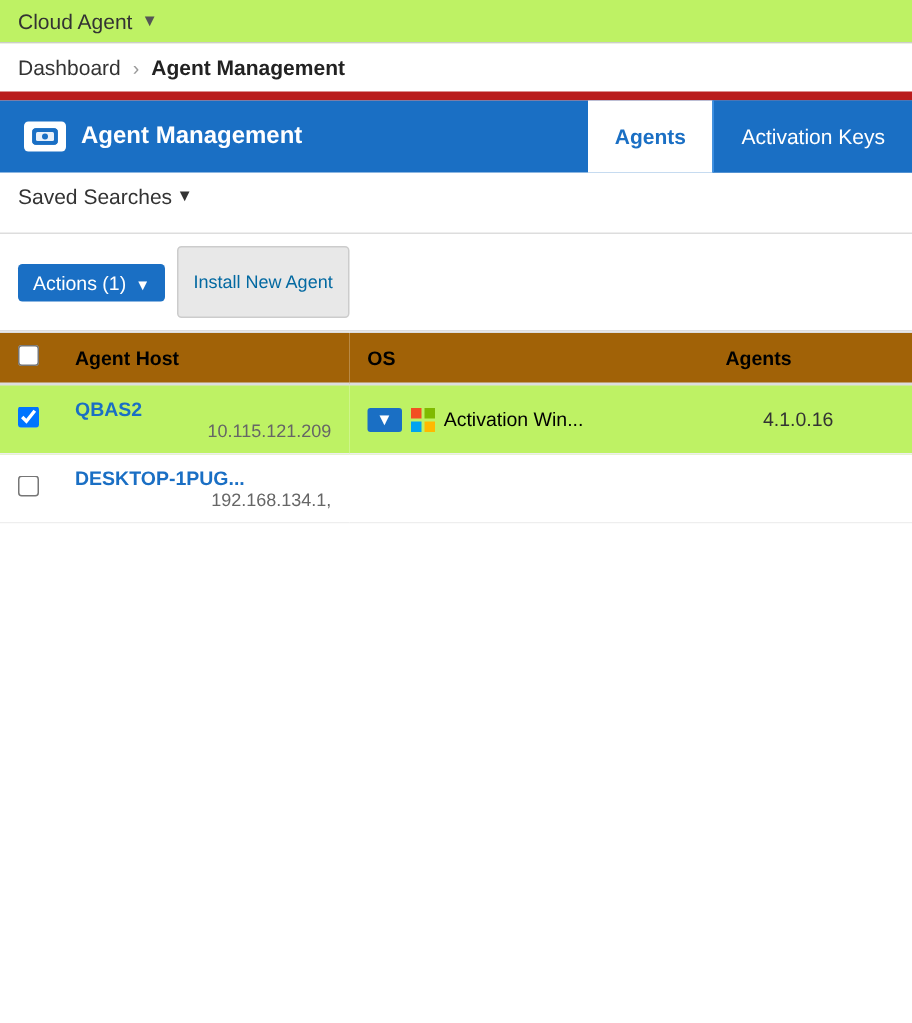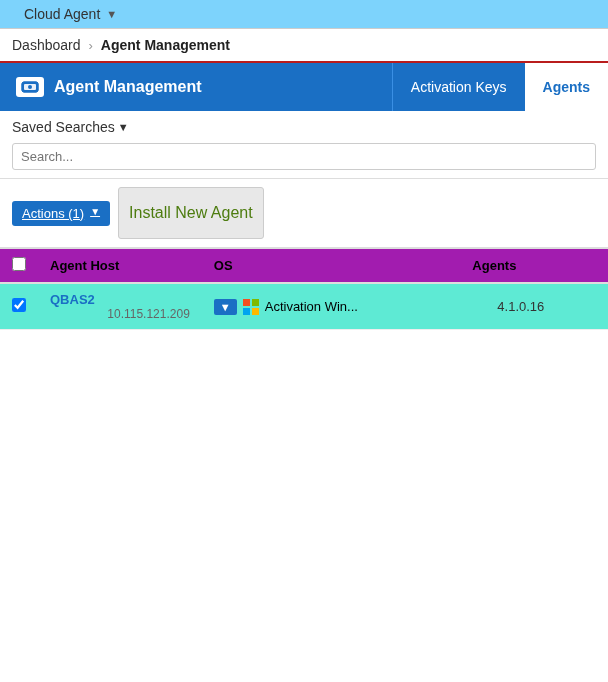--- a/index.html
+++ b/index.html
@@ -2,42 +2,42 @@
 <html><head>
   <meta charset="utf-8">
   <style>
     * { box-sizing: border-box; margin: 0; padding: 0; }
     body { font-family: Arial, sans-serif; font-size: 13px; background: #fff; width: 608px; }
 
     
     .top-bar {
       display: flex;
       align-items: center;
-      padding: 6px 24px;
-      background: #7dd3fc;
+      padding: 6px 12px;
+      background: #bef264;
       border-bottom: 1px solid #ccc;
     }
     .top-bar-title {
       font-size: 14px;
       font-weight: normal;
       color: #333;
     }
     .top-bar-arrow {
       margin-left: 6px;
       color: #555;
       font-size: 11px;
     }
 
     
     .breadcrumb {
       display: flex;
       align-items: center;
       padding: 8px 12px;
       background: #fff;
-      border-bottom: 2px solid #b91c1c;
+      border-bottom: 6px solid #b91c1c;
       gap: 8px;
     }
     .breadcrumb-item {
       font-size: 14px;
       color: #333;
     }
     .breadcrumb-item.active {
       font-weight: bold;
       color: #222;
     }
@@ -127,65 +127,64 @@
     
     .action-bar {
       display: flex;
       align-items: center;
       padding: 8px 12px;
       gap: 8px;
       border-bottom: 1px solid #ddd;
     }
     .actions-btn {
       display: flex;
-      align-items: flex-start;
+      align-items: flex-end;
       background: #1a6fc4;
       color: #fff;
       border: none;
       border-radius: 3px;
       padding: 5px 10px;
       font-size: 13px;
       cursor: pointer;
       gap: 6px;
-      text-decoration: underline;
     }
     .actions-btn .arrow {
       font-size: 10px;
     }
     .install-btn {
       background: #e8e8e8;
-      color: #4d7c0f;
+      color: #0369a1;
       border: 1px solid #ccc;
       border-radius: 3px;
       padding: 16px 10px;
-      font-size: 16px;
+      font-size: 12px;
       cursor: pointer;
     }
 
     
     .agent-table {
       width: 100%;
       border-collapse: collapse;
     }
     .agent-table th {
-      background: #a21caf;
+      background: #a16207;
       padding: 8px 12px;
       text-align: left;
       font-weight: bold;
       font-size: 13px;
       border-bottom: 2px solid #ddd;
       border-top: 1px solid #ddd;
     }
     .agent-table td {
       padding: 8px 12px;
       border-bottom: 1px solid #eee;
       vertical-align: middle;
     }
     .agent-table tr.selected {
-      background: #5eead4;
+      background: #bef264;
     }
     .agent-host-name {
       color: #1a6fc4;
       font-weight: bold;
       font-size: 13px;
     }
     .agent-host-ip {
       color: #666;
       font-size: 12px;
       text-align: right;
@@ -271,31 +270,30 @@
       <svg viewBox="0 0 20 14" fill="none">
         <rect x="2" y="2" width="16" height="10" rx="2" fill="#1a6fc4" stroke="#1a6fc4"></rect>
         <rect x="2" y="2" width="16" height="10" rx="2" fill="none" stroke="#1a6fc4"></rect>
         <rect x="4" y="4" width="12" height="6" rx="1" fill="#e8f0fa"></rect>
         <circle cx="10" cy="7" r="2" fill="#1a6fc4"></circle>
       </svg>
     </div>
     <span style="color:#fff;font-size:16px;font-weight:bold;">Agent Management</span>
   </div>
   <div class="header-tabs">
+    <button class="header-tab active">Agents</button>
     <button class="header-tab inactive">Activation Keys</button>
-    <button class="header-tab active">Agents</button>
   </div>
 </div>
 
 <div class="toolbar">
   <div class="saved-searches">
     <span>Saved Searches</span>
     <span class="saved-searches-arrow">▼</span>
   </div>
-  <input type="text" class="search-input" placeholder="Search..." style="">
 </div>
 
 <div class="action-bar">
   <button class="actions-btn">
     <span>Actions (1)</span>
     <span class="arrow">▼</span>
   </button>
   <button class="install-btn">Install New Agent</button>
 </div>
 
@@ -333,20 +331,31 @@
             </svg>
             <span>Activation Win...</span>
           </div>
         </td>
         <td>
           <span class="version-text">4.1.0.16</span>
         </td>
       </tr>
 
 
+      <tr>
+        <td class="checkbox-col">
+          <input type="checkbox" style="">
+        </td>
+        <td>
+          <div class="agent-host-name">DESKTOP-1PUG...</div>
+          <div class="agent-host-ip">192.168.134.1,</div>
+        </td>
+        <td></td>
+        <td></td>
+      </tr>
     </tbody>
   </table>
 
   <div class="quick-actions-dropdown">
     <div class="quick-actions-header">Quick Actions</div>
     <div class="quick-actions-item">View Asset Details</div>
     <div class="quick-actions-item">Add Tags</div>
     <div class="quick-actions-item">Assign Config Profile</div>
     <div class="quick-actions-item">Activate Agent</div>
 

